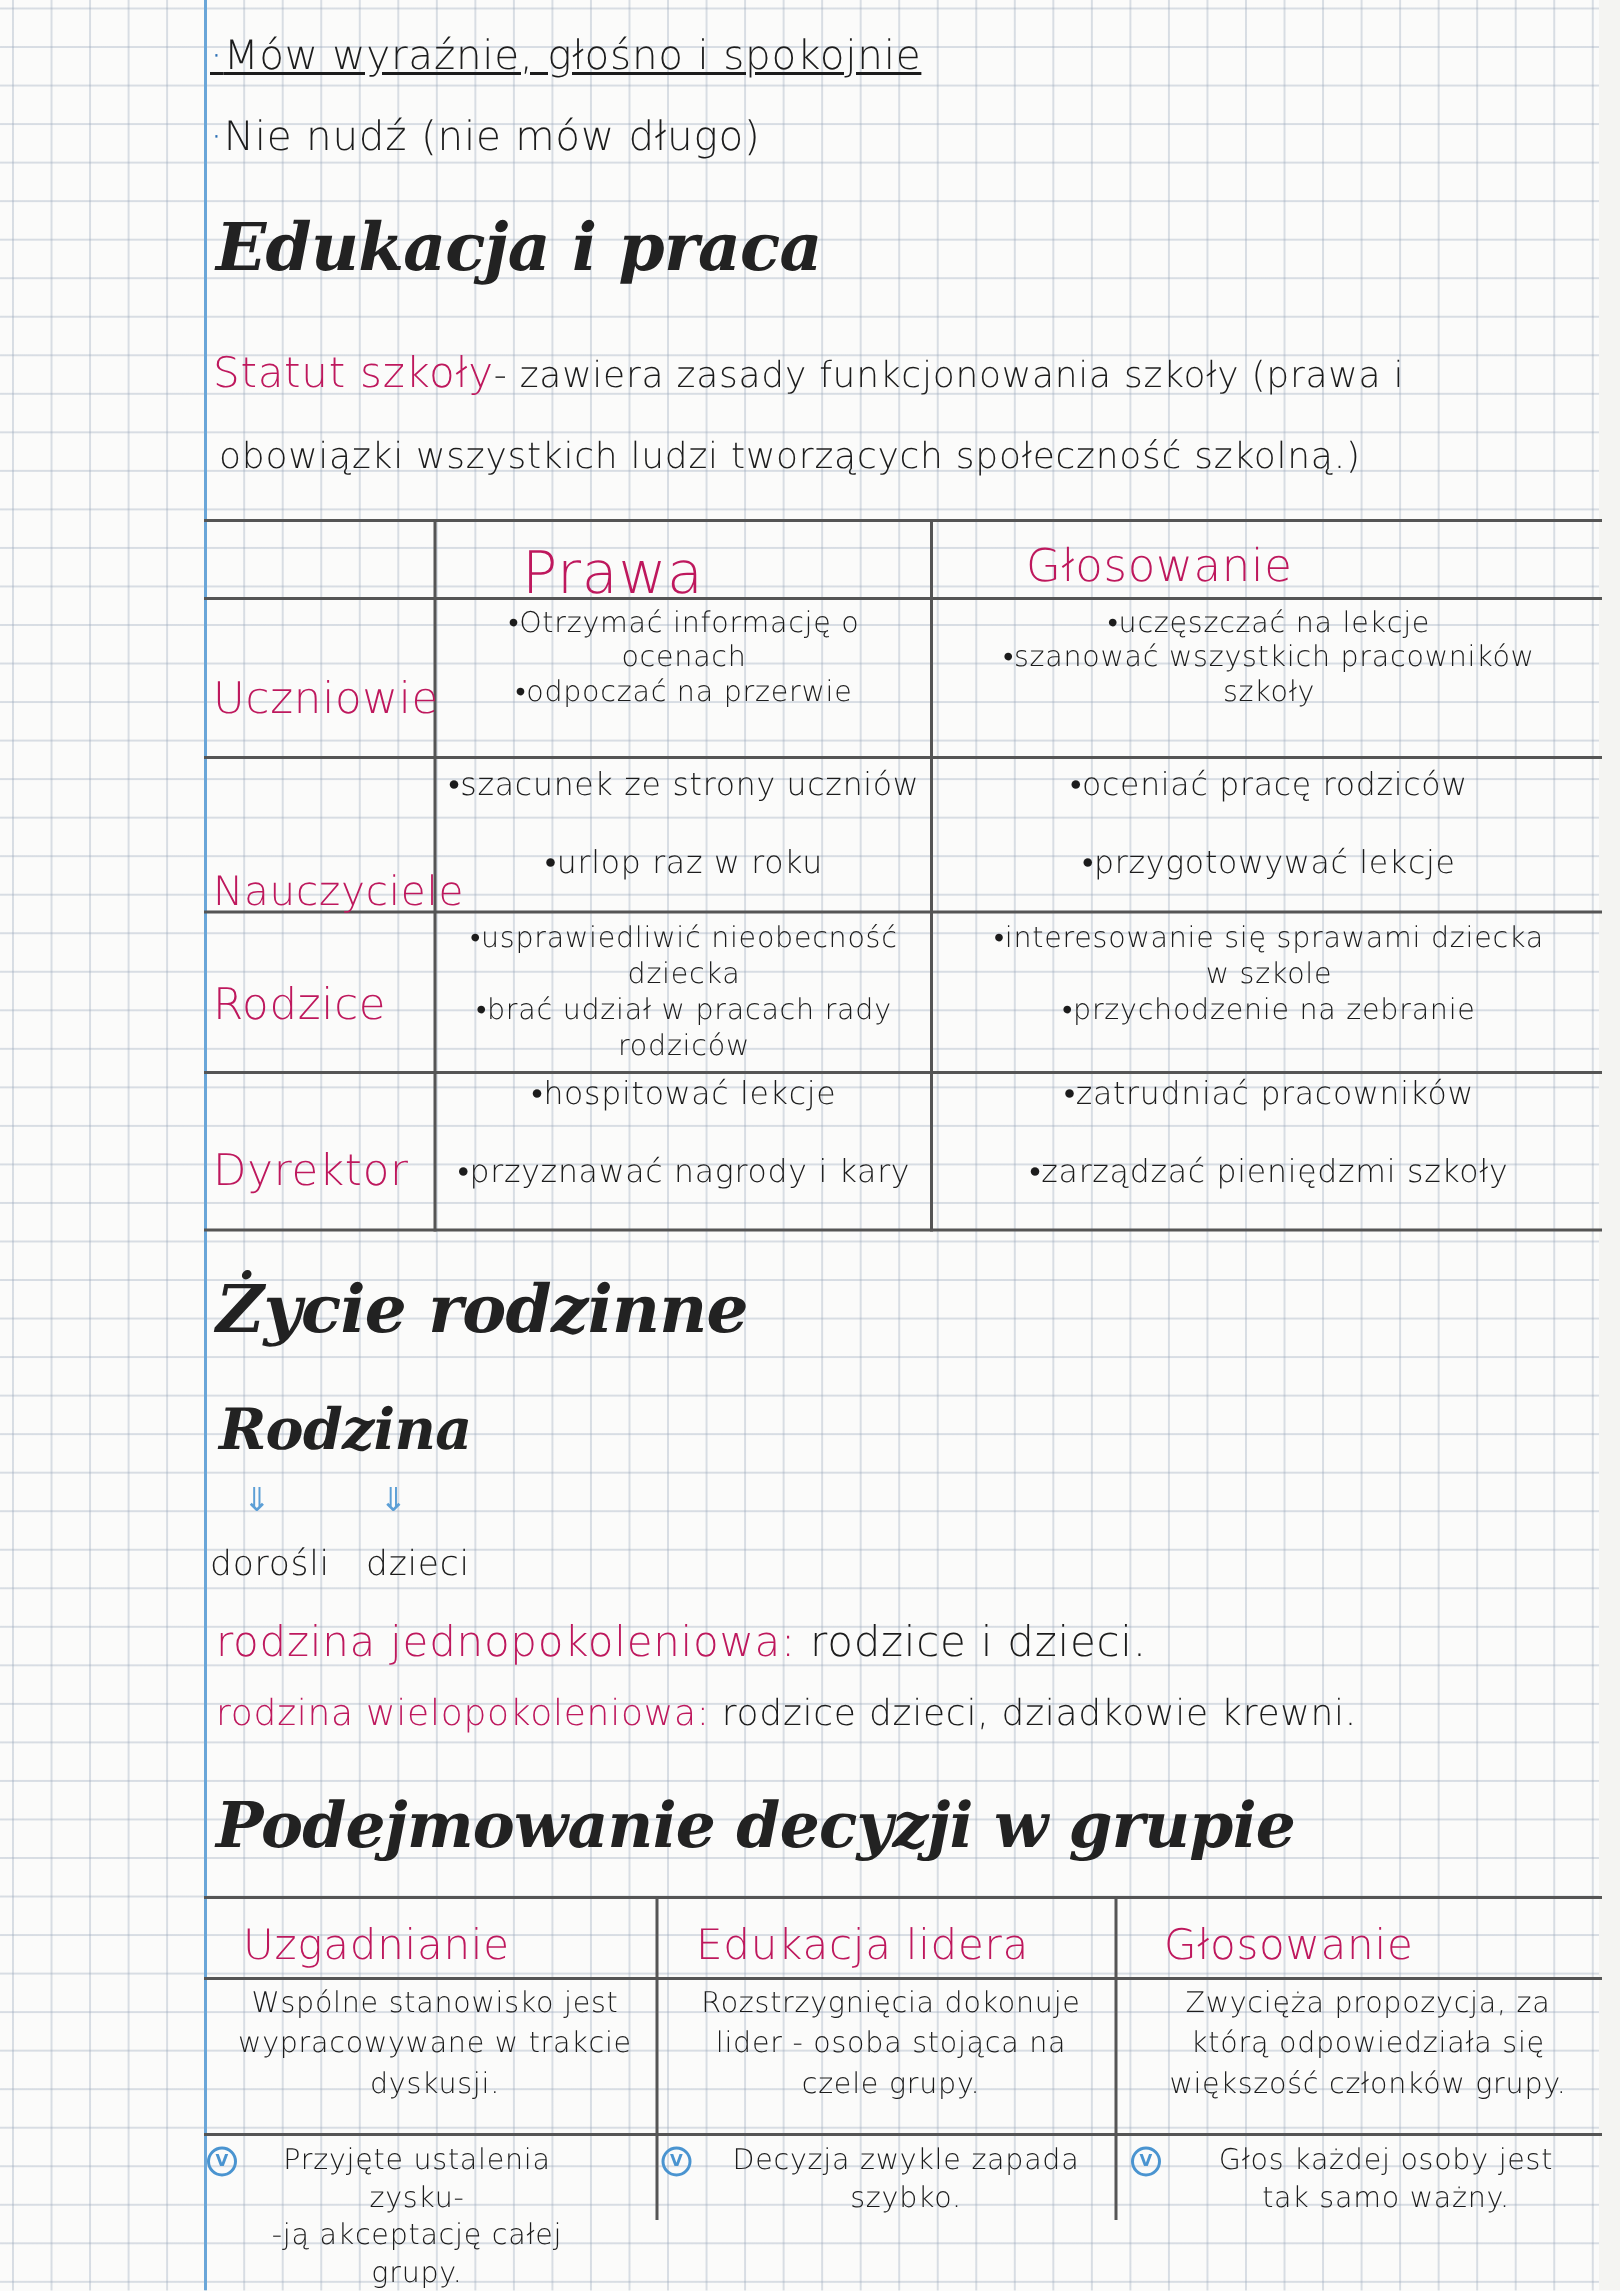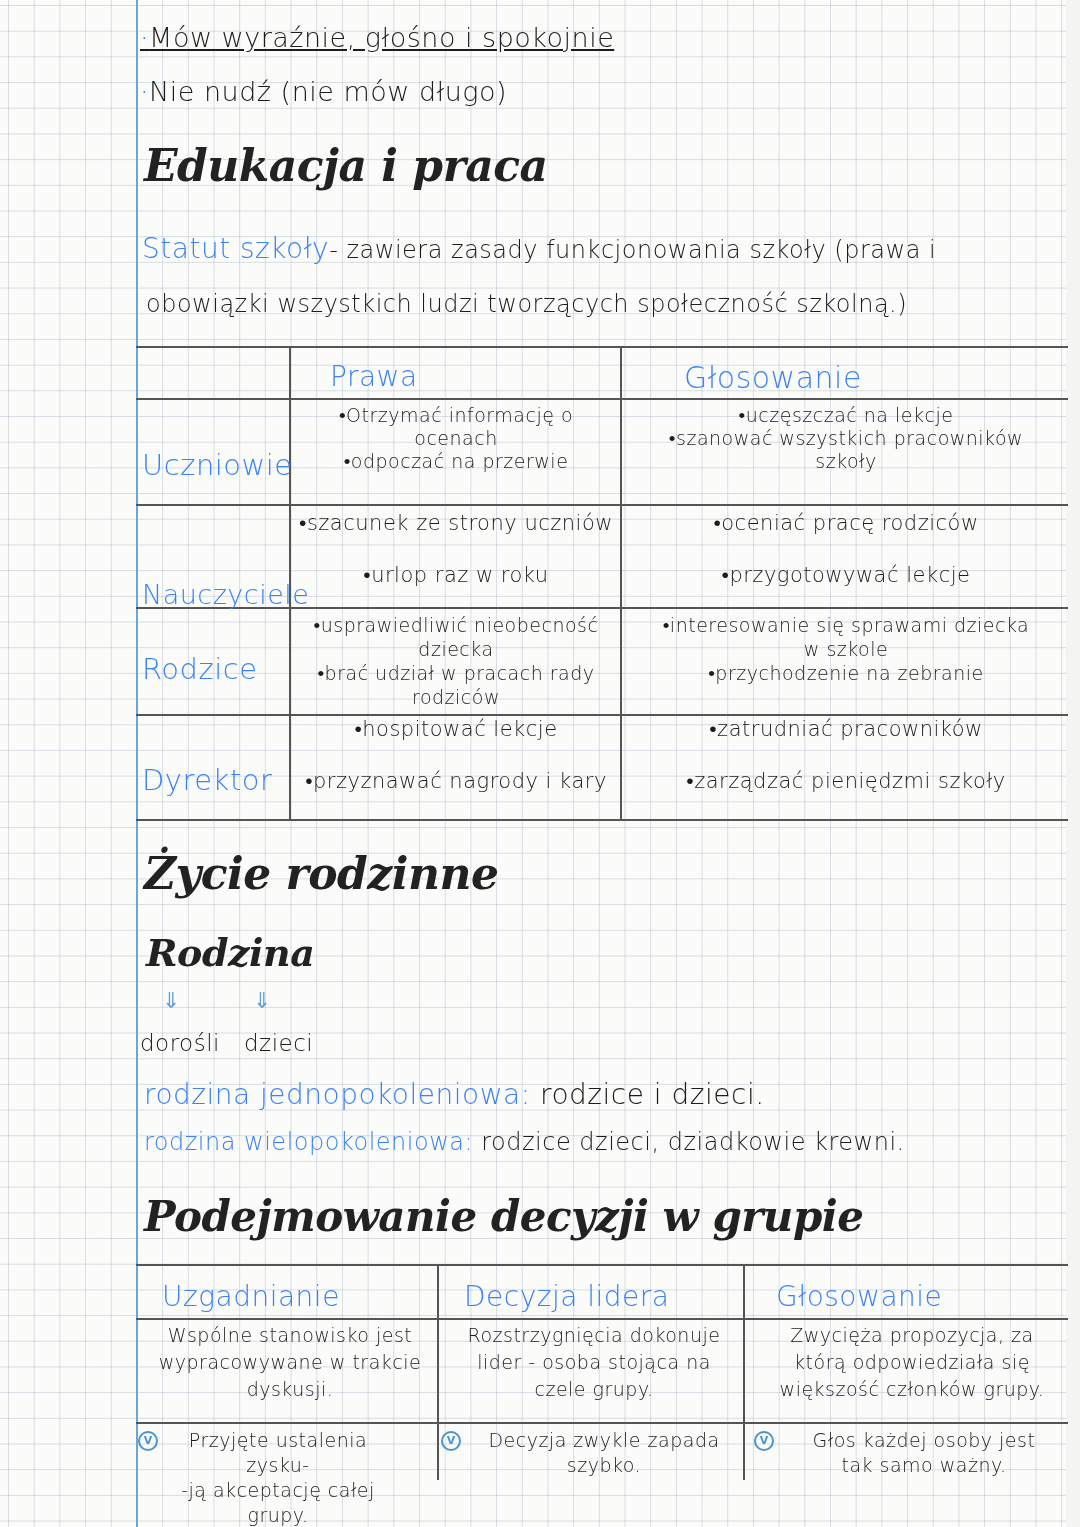--- a/index.html
+++ b/index.html
@@ -17,21 +17,21 @@
   .margin-line {
     position: absolute; left: 136px; top: 0; width: 2px; height: 1527px;
     background: #6aa6d8;
   }
   .right-edge {
     position: absolute; right: 0; top: 0; width: 14px; height: 1527px;
     background: #f4f4f2;
   }
   .abs { position: absolute; white-space: nowrap; }
   .hand { font-family: "DejaVu Sans", sans-serif; font-weight: 300; letter-spacing: 0.5px; }
-  .blue { color: #3b82f6; }
+  .blue { color: #be185d; }
   .bullet-dot { color: #2a6fb5; }
   .title {
     font-family: "DejaVu Serif", serif; font-style: italic; font-weight: bold;
     color: #222; letter-spacing: -0.5px;
   }
   .line { position: absolute; background: #555; }
   .cell { position: absolute; font-size: 19px; line-height: 23px; white-space: pre-line; text-align: center; }
   .check {
     display: inline-block; width: 16px; height: 16px; border: 2px solid #4a94d0; border-radius: 50%;
     color: #4a94d0; font-size: 11px; line-height: 16px; text-align: center; font-weight: bold;
@@ -62,21 +62,21 @@
 <div>
   <div class="line" style="left:136px; top:346px; width:932px; height:2px;"></div>
   <div class="line" style="left:136px; top:398px; width:932px; height:2px;"></div>
   <div class="line" style="left:136px; top:504px; width:932px; height:2px;"></div>
   <div class="line" style="left:136px; top:607px; width:932px; height:2px;"></div>
   <div class="line" style="left:136px; top:714px; width:932px; height:2px;"></div>
   <div class="line" style="left:136px; top:819px; width:932px; height:2px;"></div>
   <div class="line" style="left:289px; top:346px; width:2px; height:475px;"></div>
   <div class="line" style="left:620px; top:346px; width:2px; height:475px;"></div>
 
-  <div class="abs hand blue" style="left:330px; top:360px; font-size:28px;">Prawa</div>
+  <div class="abs hand blue" style="left:348px; top:360px; font-size:39px;">Prawa</div>
   <div class="abs hand blue" style="left:684px; top:360px; font-size:30px;">Głosowanie</div>
 
   <div class="abs hand blue" style="left:142px; top:448px; font-size:29px;">Uczniowie</div>
   <div class="cell hand" style="left:294px; top:404px; width:324px;">•Otrzymać informację o ocenach
 •odpoczać na przerwie</div>
   <div class="cell hand" style="left:626px; top:404px; width:440px;">•uczęszczać na lekcje
 •szanować wszystkich pracowników
  szkoły</div>
 
   <div class="abs hand blue" style="left:142px; top:579px; font-size:27px;">Nauczyciele</div>
@@ -132,21 +132,21 @@
   <div class="line" style="left:743px; top:1264px; width:2px; height:216px;"></div>
 
   <div class="abs hand blue" style="left:162px; top:1280px; font-size:28px;">Uzgadnianie</div>
   <div class="cell hand" style="left:144px; top:1322px; width:292px; font-size:19px; line-height:27px;">Wspólne stanowisko jest
 wypracowywane w trakcie
 dyskusji.</div>
   <div class="abs" style="left:138px; top:1430px;"><span class="check">V</span></div>
   <div class="cell hand" style="left:162px; top:1428px; width:232px; font-size:19px; line-height:25px;">Przyjęte ustalenia zysku-
 -ją akceptację całej grupy.</div>
 
-  <div class="abs hand blue" style="left:464px; top:1280px; font-size:28px;">Decyzja lidera</div>
+  <div class="abs hand blue" style="left:464px; top:1280px; font-size:28px;">Edukacja lidera</div>
   <div class="cell hand" style="left:446px; top:1322px; width:296px; font-size:19px; line-height:27px;"> Rozstrzygnięcia dokonuje
 lider - osoba stojąca na
 czele grupy.</div>
   <div class="abs" style="left:441px; top:1430px;"><span class="check">V</span></div>
   <div class="cell hand" style="left:466px; top:1428px; width:276px; font-size:19px; line-height:25px;">Decyzja zwykle zapada
 szybko.</div>
 
   <div class="abs hand blue" style="left:776px; top:1280px; font-size:28px;">Głosowanie</div>
   <div class="cell hand" style="left:756px; top:1322px; width:312px; font-size:19px; line-height:27px;">Zwycięża propozycja, za
 którą odpowiedziała się

